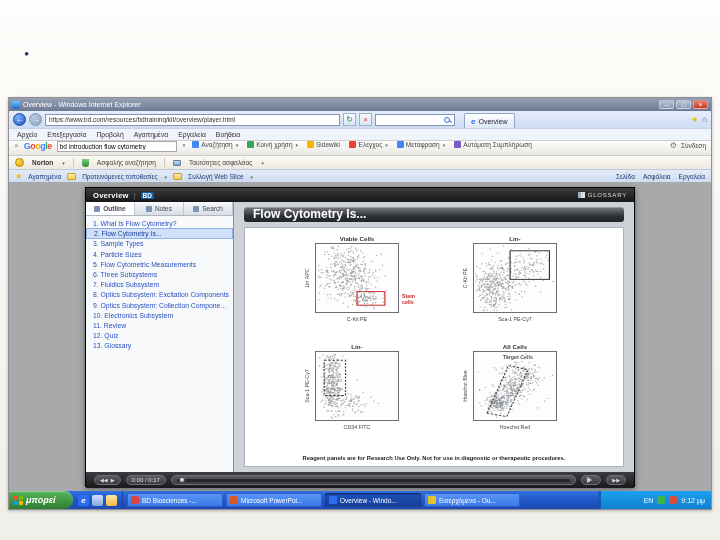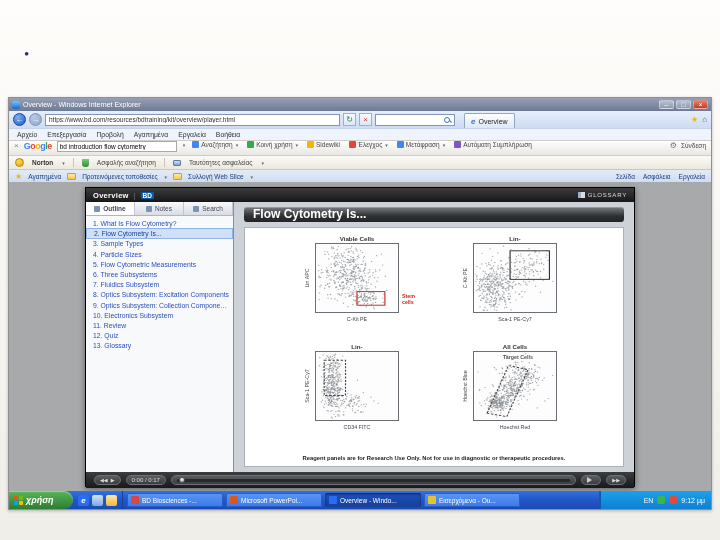--- a/index.html
+++ b/index.html
@@ -2342,21 +2342,21 @@
   </div>
 
   <div class="taskbar">
     <div class="startbtn">
       <span class="flag">
           <i class="f1"></i>
           <i class="f2"></i>
           <i class="f3"></i>
           <i class="f4"></i>
         </span>
-      <span>χρήση</span>
+      <span>μπορεί</span>
     </div>
     <div class="qlaunch">
       <span class="ql ie"></span>
       <span class="ql desk"></span>
       <span class="ql mail"></span>
     </div>
     <div class="twins">
       <span class="twin">
           <span class="twico c1"></span>
           <span>BD Biosciences -...</span>

